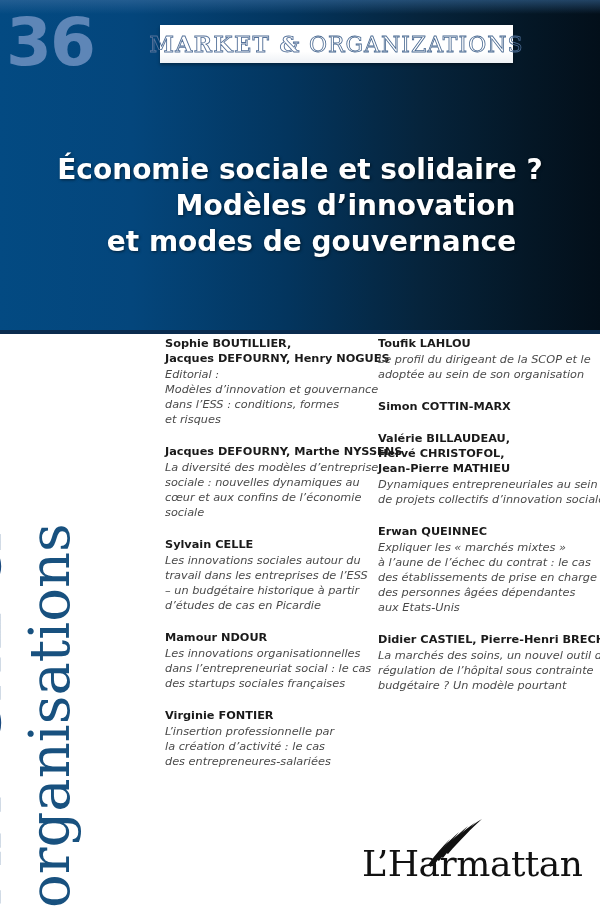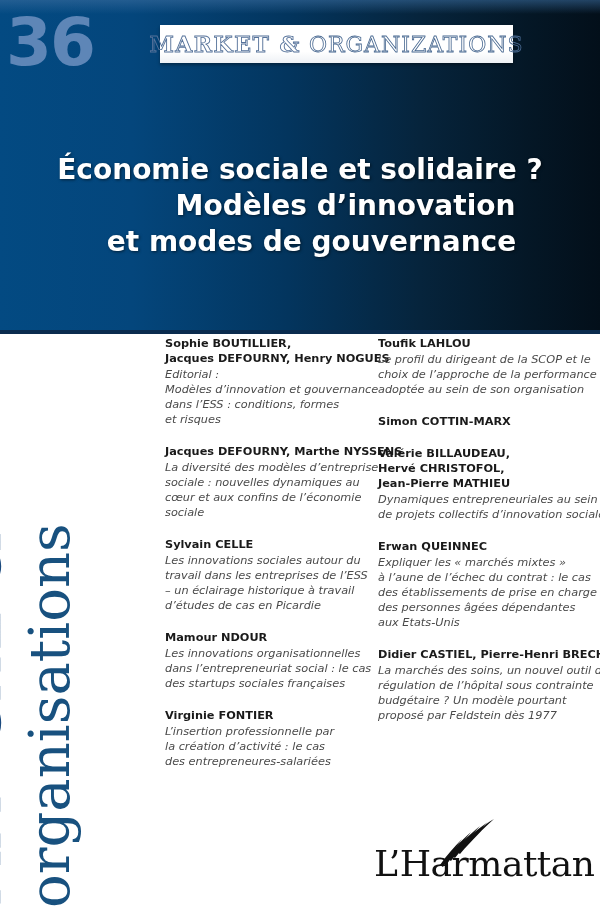--- a/index.html
+++ b/index.html
@@ -156,21 +156,21 @@
     font-size: 11.3px;
     line-height: 15px;
     color: #4a4a4a;
     margin-top: 1px;
   }
   .paper-title .pline { display: block; white-space: nowrap; }
 
   
   #publisher {
     position: absolute;
-    left: 372px;
+    left: 360px;
     top: 818px;
     width: 205px;
     height: 78px;
     text-align: right;
   }
   #publisher-name {
     position: absolute;
     left: 2px;
     top: 26px;
     font-family: "DejaVu Serif", serif;
@@ -237,21 +237,21 @@
           <span class="pline">sociale</span>
         </div>
       </div>
       <div class="entry">
         <div class="authors">
           <span class="aline">Sylvain CELLE</span>
         </div>
         <div class="paper-title">
           <span class="pline">Les innovations sociales autour du</span>
           <span class="pline">travail dans les entreprises de l’ESS</span>
-          <span class="pline">– un éclairage historique à travail</span>
+          <span class="pline">– un budgétaire historique à partir</span>
           <span class="pline">d’études de cas en Picardie</span>
         </div>
       </div>
       <div class="entry">
         <div class="authors">
           <span class="aline">Mamour NDOUR</span>
         </div>
         <div class="paper-title">
           <span class="pline">Les innovations organisationnelles</span>
           <span class="pline">dans l’entrepreneuriat social : le cas</span>
@@ -270,21 +270,20 @@
       </div>
     </div>
 
   <div class="col" id="col-right">
       <div class="entry">
         <div class="authors">
           <span class="aline">Toufik LAHLOU</span>
         </div>
         <div class="paper-title">
           <span class="pline">Le profil du dirigeant de la SCOP et le</span>
-          <span class="pline">choix de l’approche de la performance</span>
           <span class="pline">adoptée au sein de son organisation</span>
         </div>
       </div>
       <div class="entry">
         <div class="authors">
           <span class="aline">Simon COTTIN-MARX</span>
         </div>
       </div>
       <div class="entry">
         <div class="authors">
@@ -310,21 +309,20 @@
         </div>
       </div>
       <div class="entry">
         <div class="authors">
           <span class="aline">Didier CASTIEL, Pierre-Henri BRECHAT</span>
         </div>
         <div class="paper-title">
           <span class="pline">La marchés des soins, un nouvel outil de</span>
           <span class="pline">régulation de l’hôpital sous contrainte</span>
           <span class="pline">budgétaire ? Un modèle pourtant</span>
-          <span class="pline">proposé par Feldstein dès 1977</span>
         </div>
       </div>
     </div>
 
   <div id="publisher">
     <svg id="publisher-feather" viewBox="0 0 74 52">
       <path d="M70 1 C58 8 44 20 33 34 L36 36 C48 22 60 10 70 1 Z" fill="#111"></path>
       <path d="M64 4 C52 12 38 24 28 38 L31 40 C42 26 54 13 64 4 Z" fill="#111"></path>
       <path d="M56 8 C45 17 33 28 24 41 L27 43 C36 30 47 18 56 8 Z" fill="#111"></path>
       <path d="M47 14 C37 23 27 33 20 44 L23 46 C30 35 39 24 47 14 Z" fill="#111"></path>

